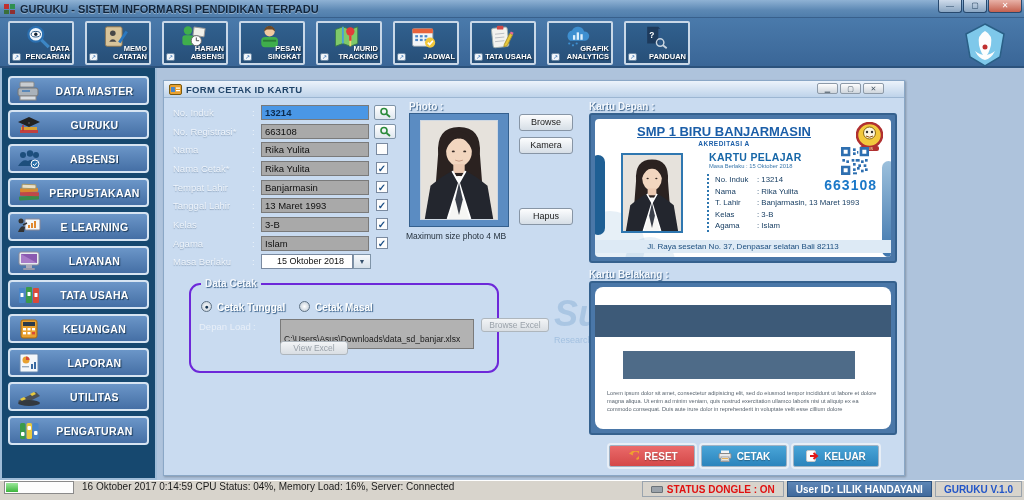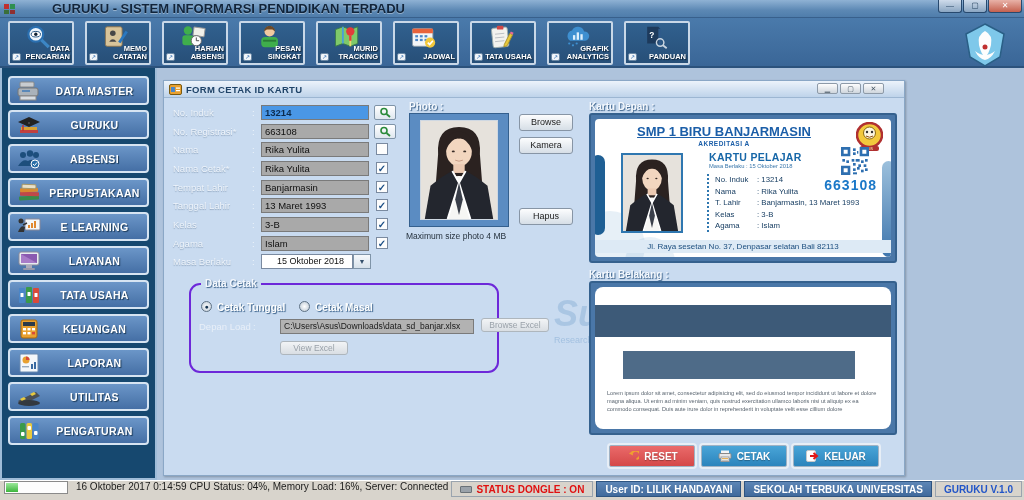--- a/index.html
+++ b/index.html
@@ -6,21 +6,21 @@
   html,body { width:1024px; height:500px; overflow:hidden;
     font-family:"Liberation Sans", sans-serif; }
   .abs { position:absolute; }
   #stage { position:relative; width:1024px; height:500px; background:#aec3dc; }
 
   
   #titlebar { left:0; top:0; width:1024px; height:18px;
     background:linear-gradient(#8fb2d4,#5c88b4 60%,#4f7dab);
     border-bottom:1px solid #38608c; display:flex; align-items:center; }
   #appicon { width:12px; height:12px; margin:0 4px 0 4px; }
-  #apptitle { font-size:13px; font-weight:bold; color:#11243a; text-shadow:0 1px 0 rgba(255,255,255,.35);margin-left:32px; }
+  #apptitle { font-size:11px; font-weight:bold; color:#11243a; text-shadow:0 1px 0 rgba(255,255,255,.35); }
   #winctrl { position:absolute; right:2px; top:0; display:flex; }
   .wbtn { width:24px; height:13px; border:1px solid #27496e; border-top:none;
     border-radius:0 0 3px 3px; background:linear-gradient(#cfdceb,#8aa6c2);
     color:#24425f; font-size:8px; line-height:11px; text-align:center; margin-left:1px; }
   .wbtn.close { width:34px; background:linear-gradient(#e8b2a8,#c4604e); color:#fff; }
 
   
   #toolbar { left:0; top:18px; width:1024px; height:50px;
     background:linear-gradient(#4a7aab,#3a6697); border-bottom:2px solid #2c527c; }
   .tbtn { position:absolute; top:3px; width:66px; height:44px;
@@ -134,21 +134,21 @@
     font-size:10px; font-weight:bold; color:#f4f8fd; text-shadow:1px 1px 1px #3a618a; }
   .radio { position:absolute; width:11px; height:11px; border-radius:50%;
     background:radial-gradient(#fff,#b9c6d2); border:1px solid #5f7policy285; border:1px solid #5f7285;
     font-size:7px; line-height:10px; text-align:center; color:#12304e; }
   .rlabel { position:absolute; font-size:10px; font-weight:bold; color:#fdfefe;
     text-shadow:1px 1px 1px #3a618a; }
   #dc-loadlabel { position:absolute; left:8px; top:36px; font-size:9.5px; color:#e8eff8; }
   #dc-colon { position:absolute; left:62px; top:36px; font-size:9.5px; color:#e8eff8; }
   #dc-path { position:absolute; left:89px; top:34px; width:194px; height:15px;
     background:#b2b2b2; border:1px solid #7a7a7a; font-size:8.5px; color:#1a1a1a;
-    padding:1px 3px; white-space:nowrap; overflow:hidden; }
+    padding:14px 3px; white-space:nowrap; overflow:hidden; }
   .dbtn { position:absolute; height:14px; background:linear-gradient(#f2f4f6,#d9dee3);
     border:1px solid #aeb6bd; border-radius:3px; font-size:8.5px; color:#9aa2aa;
     text-align:center; line-height:12px; }
 
   
   .abtn { position:absolute; top:364px; width:86px; height:22px; border-radius:2px;
     border:1px solid #9fb2c4; box-shadow:0 0 0 2px #e7eef6; display:flex;
     align-items:center; justify-content:center; gap:5px;
     font-size:10px; font-weight:bold; color:#fff; text-shadow:0 1px 1px rgba(0,0,0,.3); }
   #btn-reset { left:445px; background:linear-gradient(#ea6a6a,#d44848); }
@@ -703,22 +703,19 @@
       </div>
     <span id="status-left-text">16 Oktober 2017  0:14:59 CPU Status: 04%,  Memory Load: 16%,  Server: Connected</span>
     <div id="status-right">
       <div class="sseg" id="seg-dongle">
           <span class="usb-chip"></span>
           <span>STATUS DONGLE : ON</span>
         </div>
       <div class="sseg" id="seg-user">
           <span>User ID: LILIK HANDAYANI</span>
         </div>
-      <div class="sseg" id="seg-school">
-          <span>SEKOLAH TERBUKA UNIVERSITAS</span>
-        </div>
       <div class="sseg" id="seg-version">
           <span>GURUKU V.1.0</span>
         </div>
     </div>
   </div>
 
 </div>
 
 </body></html>

